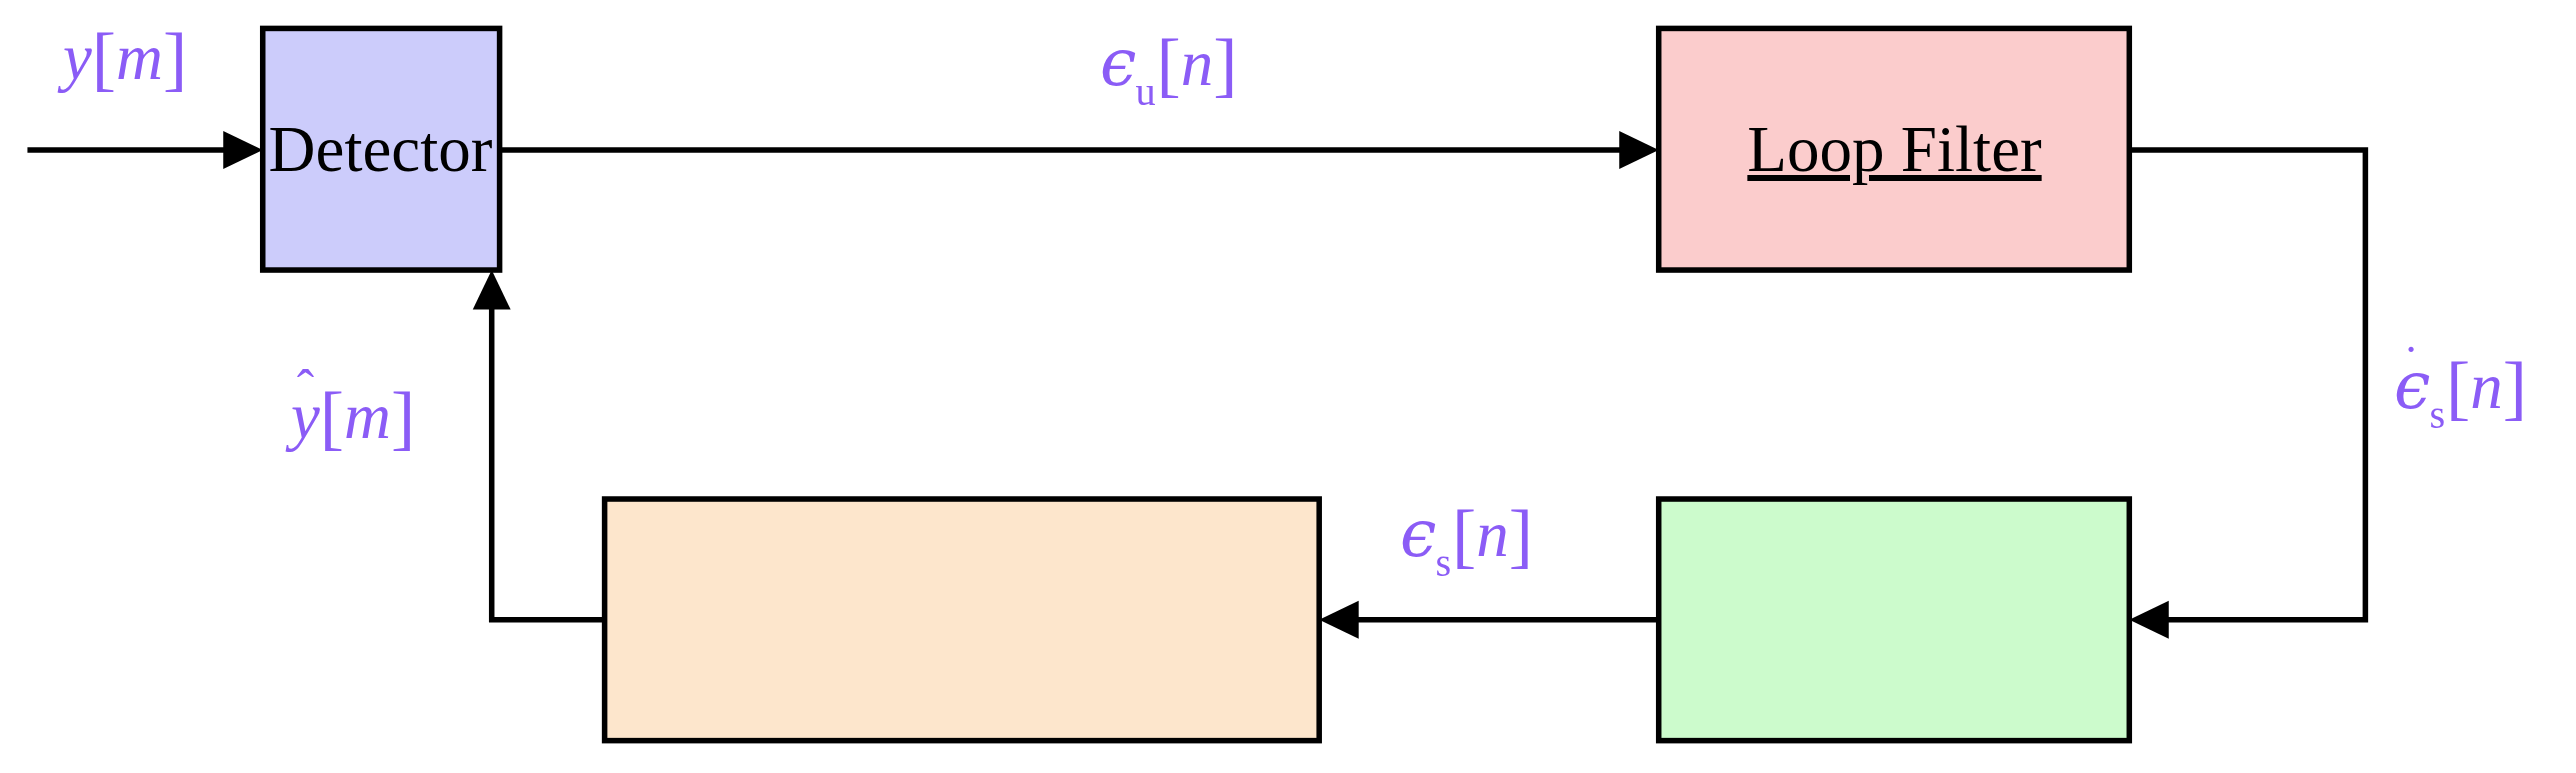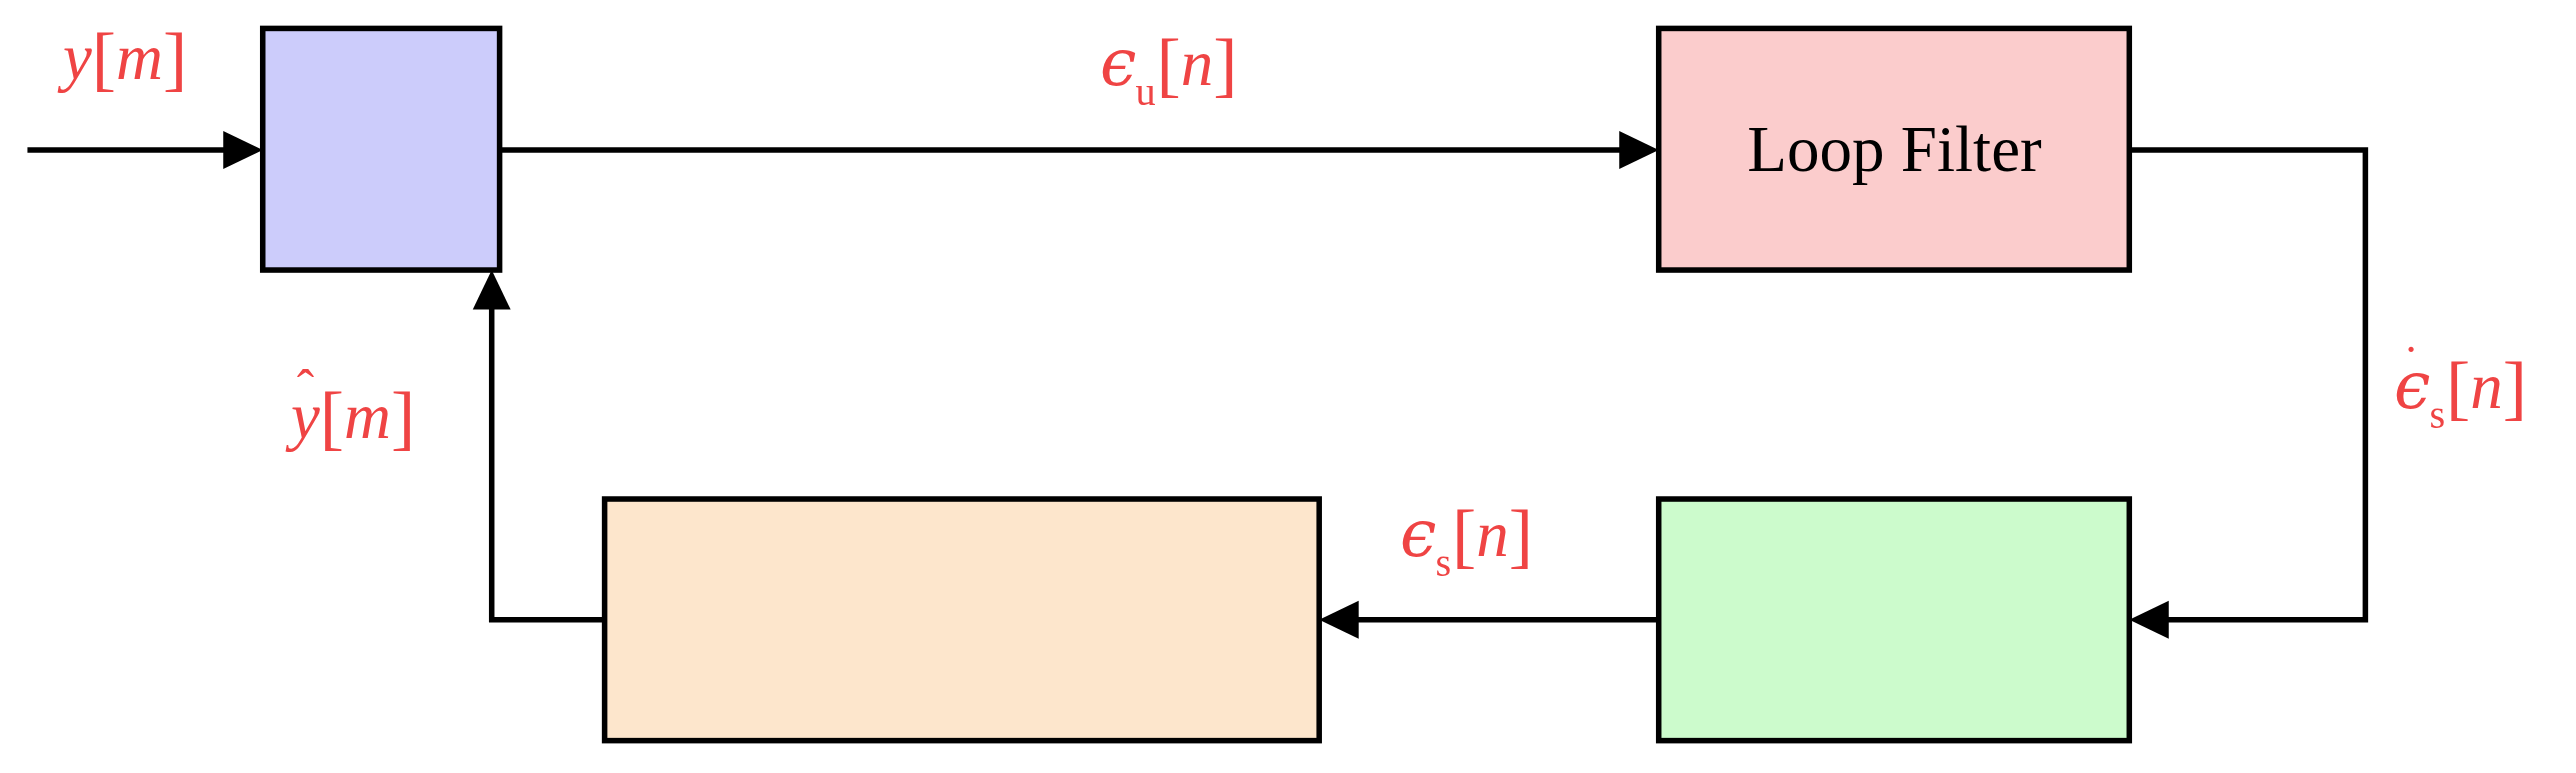--- a/index.html
+++ b/index.html
@@ -48,21 +48,21 @@
     font-size: 65px;
     color: #000000;
     line-height: 1;
     white-space: nowrap;
     pointer-events: none;
   }
   .sig-label {
     position: absolute;
     font-family: "Liberation Serif", "DejaVu Serif", serif;
     font-size: 65px;
-    color: #ef4444;
+    color: #8b5cf6;
     line-height: 1;
     white-space: nowrap;
   }
   .mathvar {
     font-style: italic;
   }
   .mathbr {
     font-style: normal;
     font-size: 1.12em;
     position: relative;
@@ -128,22 +128,25 @@
     <polygon class="arrowhead" points="2696,785 2746,761 2746,809"></polygon>
 
     <line class="wire" x1="2100" y1="785" x2="1702" y2="785"></line>
     <polygon class="arrowhead" points="1670,785 1720,761 1720,809"></polygon>
 
     <polyline class="wire" points="765,785 622,785 622,374"></polyline>
     <polygon class="arrowhead" points="622,342 598,392 646,392"></polygon>
 
   </svg>
 
+  <div class="block-label" style="left:262px; top:28.4px; width:237px; height:242px;">
+    <span>Detector</span>
+  </div>
 
-  <div class="block-label" style="left:1659px; top:28.4px; width:471px; height:242px;">
+  <div class="block-label" style="left:1659px; top:28.4px; width:471px; height:242px;text-decoration:underline;">
     <span>Loop Filter</span>
   </div>
 
 
 
   <div class="sig-label" style="left:63px; top:19px;">
     <span class="mathvar">y</span><span class="mathbr">[</span><span class="mathvar">m</span><span class="mathbr">]</span>
   </div>
 
   <div class="sig-label" style="left:1100px; top:25px;">

